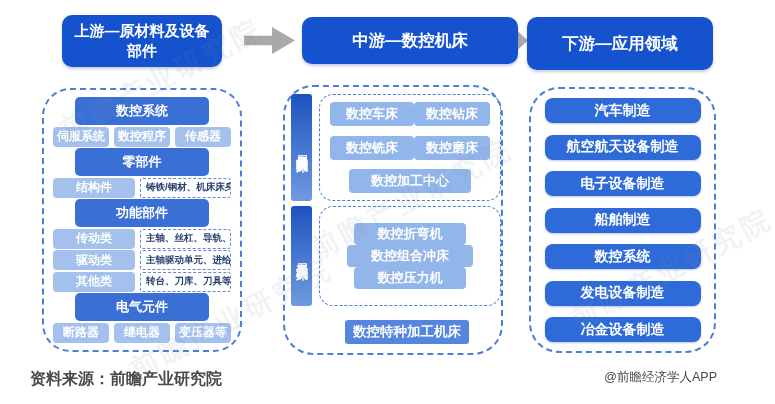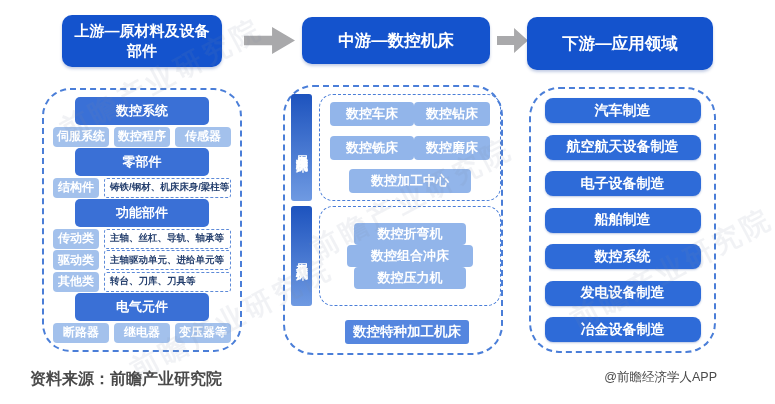--- a/index.html
+++ b/index.html
@@ -13,21 +13,21 @@
     transform:rotate(-28deg); pointer-events:none; letter-spacing:4px; white-space:nowrap; z-index:5;
   }
   
   .hdr {
     position:absolute; background:#1453cd; color:#fff; font-weight:bold;
     display:flex; align-items:center; justify-content:center; text-align:center;
     border-radius:10px; box-sizing:border-box; z-index:2;
     box-shadow:0 2px 3px rgba(20,60,150,0.25);
   }
   .hdr-up   { left:62px;  top:15px; width:160px; height:52px; font-size:15px; line-height:1.35; padding:0 8px; }
-  .hdr-mid  { left:302px; top:17px; width:188px; height:47px; font-size:16.5px; }
+  .hdr-mid  { left:302px; top:17px; width:216px; height:47px; font-size:16.5px; }
   .hdr-down { left:527px; top:17px; width:186px; height:53px; font-size:16.5px; }
   
   .arrow { position:absolute; background:#a9a9ab; z-index:1;
     clip-path:polygon(0 32%,55% 32%,55% 0,100% 50%,55% 100%,55% 68%,0 68%); }
   .arrow1 { left:244px; top:27px; width:51px; height:27px; }
   .arrow2 { left:497px; top:28px; width:31px; height:25px; }
   
   .panel { position:absolute; border:2px dashed #4a7ed8; box-sizing:border-box; z-index:2; }
   .panel-up {
     left:42px; top:88px; width:200px; height:264px; border-radius:28px;
@@ -42,21 +42,21 @@
   .bar {
     background:#3a70d6; color:#fff; font-weight:bold; font-size:13px; height:28px;
     border-radius:5px; display:flex; align-items:center; justify-content:center;
     width:134px; margin:0 auto; flex:none;
   }
   .row { display:flex; gap:5px; height:20px; flex:none; }
   .chip {
     background:#a3c1ec; color:#fff; font-weight:bold; font-size:12px; border-radius:4px;
     display:flex; align-items:center; justify-content:center; flex:1; min-width:0;
   }
-  .chip.lbl { width:46px; flex:none;font-family:Liberation Serif, serif; }
+  .chip.lbl { width:82px; flex:none;font-family:Liberation Serif, serif; }
   .desc {
     flex:1; background:#fff; border:1px dashed #5d8ad8; border-radius:3px;
     color:#26406e; font-size:9.5px; font-weight:bold; display:flex; align-items:center;
     padding:0 5px; white-space:nowrap; overflow:hidden;
   }
   
   .group { position:absolute; left:6px; display:flex; }
   .g1 { top:7px; }  .g2 { top:119px; }
   .vlabel {
     width:21px; border-radius:3px; background:linear-gradient(180deg,#1d53be,#6f9ae2);

